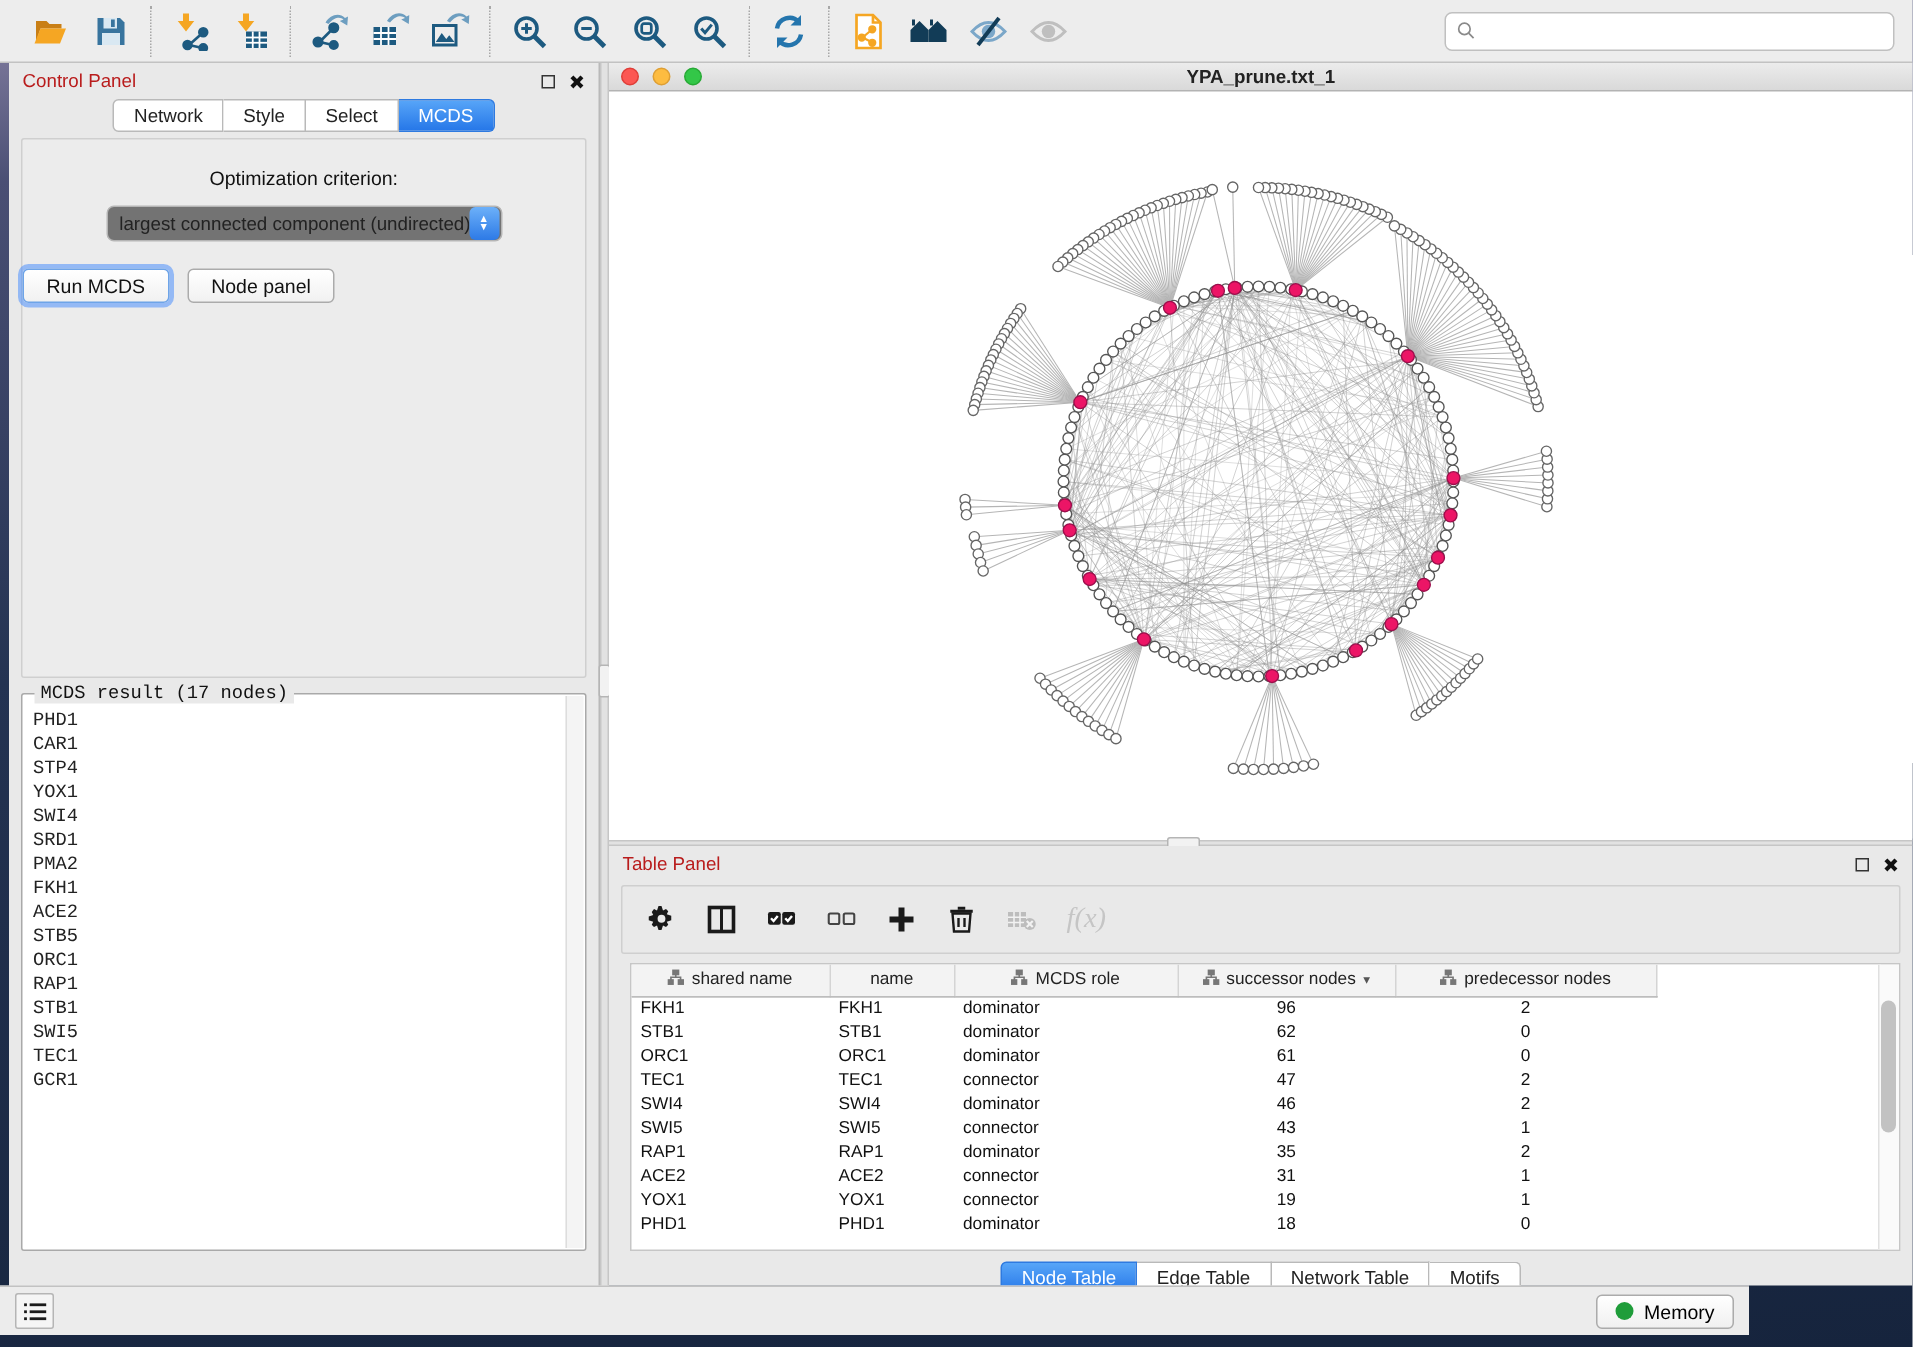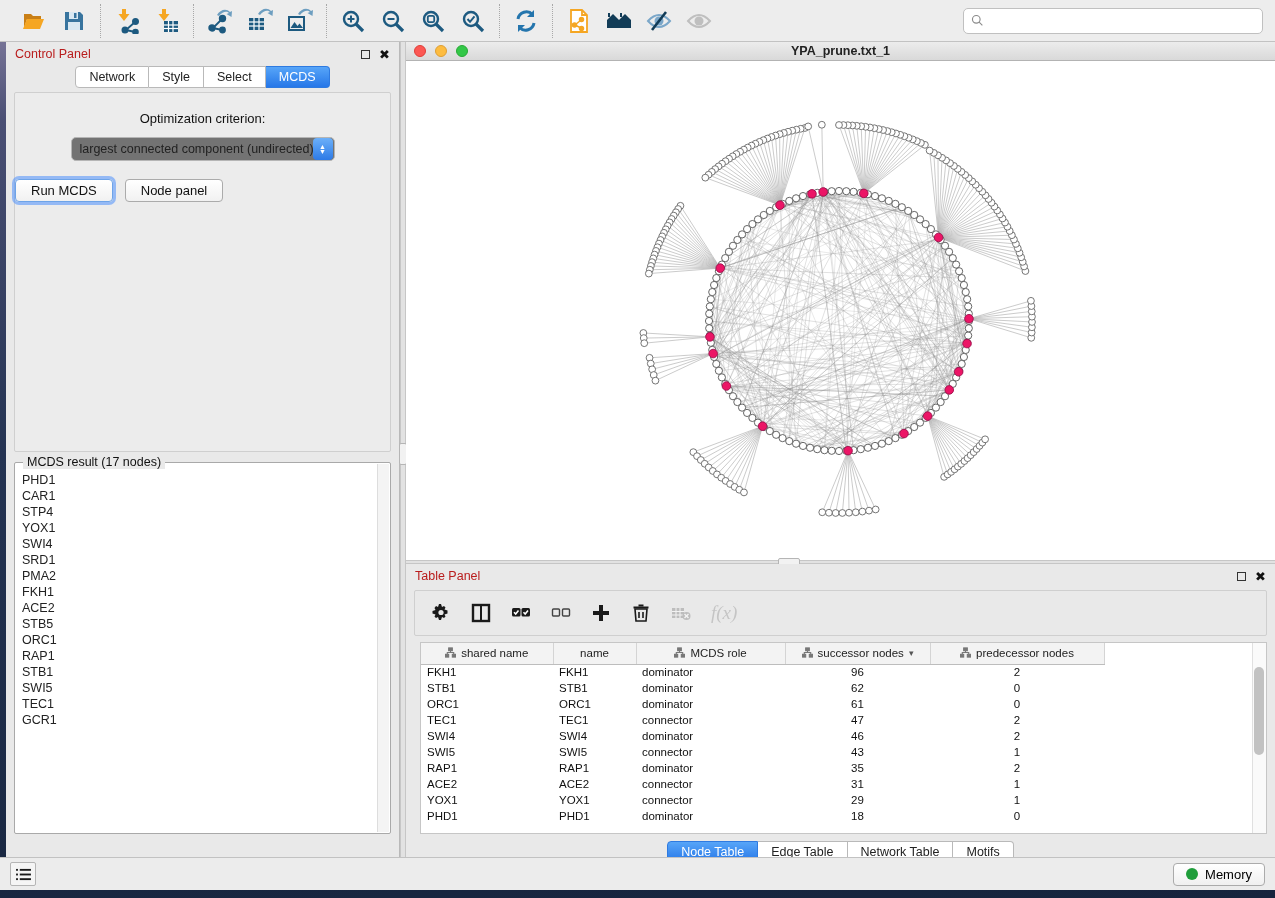--- a/index.html
+++ b/index.html
@@ -30,21 +30,21 @@
   .v-divider { left:400px; top:42px; width:6px; height:816px; background:#e2e2e2;
     border-left:1px solid #c6c6c6; border-right:1px solid #c6c6c6; }
   .v-grip { left:399px; top:443px; width:8px; height:22px; background:#f2f2f2;
     border:1px solid #b5b5b5; border-radius:2px; }
   .net-panel { left:406px; top:42px; width:869px; height:518px; background:#fff; }
   .h-divider { left:406px; top:560px; width:869px; height:4px; background:#e2e2e2;
     border-top:1px solid #c6c6c6; border-bottom:1px solid #c6c6c6; }
   .h-grip { left:778px; top:558px; width:22px; height:8px; background:#f2f2f2;
     border:1px solid #b5b5b5; border-radius:2px; }
   .table-panel { left:406px; top:564px; width:869px; height:293px; background:#e9e9e9; }
-  .status-bar { left:0; top:857px; width:1275px; height:33px; background:#ececec;
+  .status-bar { left:0; top:857px; width:1166px; height:33px; background:#ececec;
     border-top:1px solid #c2c2c2; display:flex; align-items:center; padding:0 10px; }
 
   
   .panel-hdr { height:24px; display:flex; align-items:center; padding:0 9px; }
   .panel-title { font-size:12.5px; color:#b91c1c; }
   .panel-hdr .spacer { flex:1; }
   .float-icon { width:9px; height:9px; border:1.5px solid #333; margin-right:9px; cursor:pointer; }
   .close-icon { font-size:13px; font-weight:bold; color:#111; cursor:pointer; line-height:1; }
 
   
@@ -66,21 +66,21 @@
   .combo-text { flex:1; padding:0 8px; font-size:12.5px; white-space:nowrap; overflow:hidden; }
   .combo-step { width:20px; height:22px; margin-right:1px; border-radius:4px;
     background:linear-gradient(#6cb0f9,#2d7ae6); color:#fff; display:flex; flex-direction:column;
     align-items:center; justify-content:center; font-size:7px; line-height:5px; }
   .btn-row { display:flex; gap:12px; margin-top:18px; }
   .mac-btn { background:linear-gradient(#ffffff,#f1f1f1); border:1px solid #ababab;
     border-radius:4px; padding:3px 15px; font-size:13px; cursor:pointer; color:#111; }
   .mac-btn.focused { box-shadow:0 0 0 3px rgba(77,144,254,.55); border-color:#6ea4e8; }
 
   .result-box { margin:10px 8px 0 8px; border:1px solid #a9a9a9; border-radius:2px;
-    position:relative; height:372px; background:#fff; }
+    position:relative; height:372px; background:#fff;font-family:Liberation Mono, monospace; }
   .result-legend { position:absolute; top:-8px; left:8px; background:#e9e9e9; padding:0 4px;
     font-size:12.5px; color:#111; }
   .result-list { position:absolute; inset:1px 13px 1px 1px; overflow:hidden; padding-top:8px; }
   .result-item { font-size:12.5px; line-height:16px; padding-left:6px; cursor:default; }
   .result-scroll { position:absolute; top:1px; bottom:1px; right:1px; width:12px;
     background:#f4f4f4; border-left:1px solid #ddd; }
 
   
   .net-titlebar { height:19px; background:linear-gradient(#ececec,#d9d9d9);
     border-bottom:1px solid #b3b3b3; display:flex; align-items:center; padding:0 8px; position:relative; }
@@ -1381,21 +1381,21 @@
             <td>ACE2</td>
             <td>connector</td>
             <td class="num">31</td>
             <td class="num">1</td>
             <td></td>
           </tr>
           <tr>
             <td>YOX1</td>
             <td>YOX1</td>
             <td>connector</td>
-            <td class="num">29</td>
+            <td class="num">19</td>
             <td class="num">1</td>
             <td></td>
           </tr>
           <tr>
             <td>PHD1</td>
             <td>PHD1</td>
             <td>dominator</td>
             <td class="num">18</td>
             <td class="num">0</td>
             <td></td>

